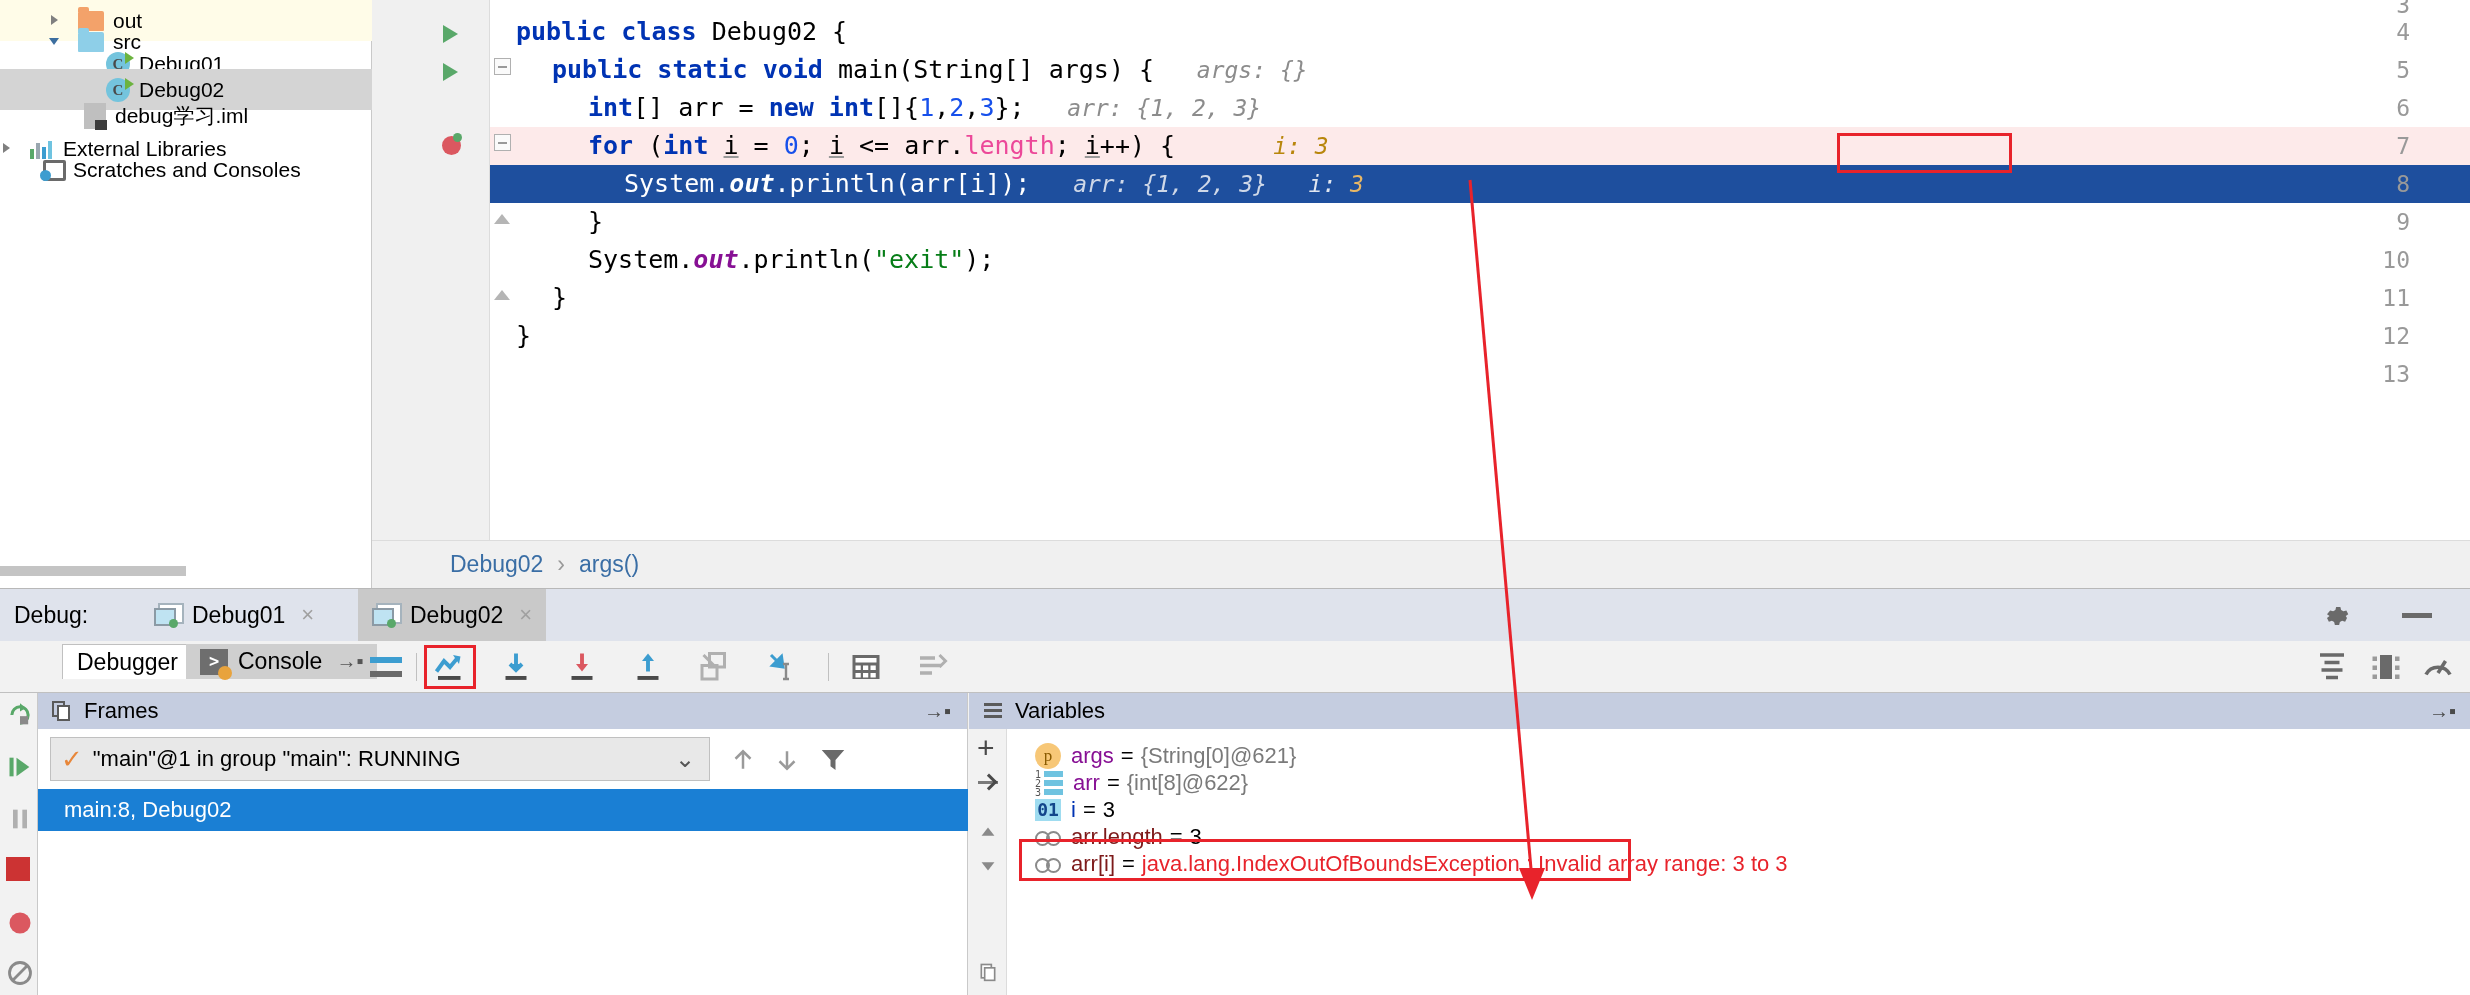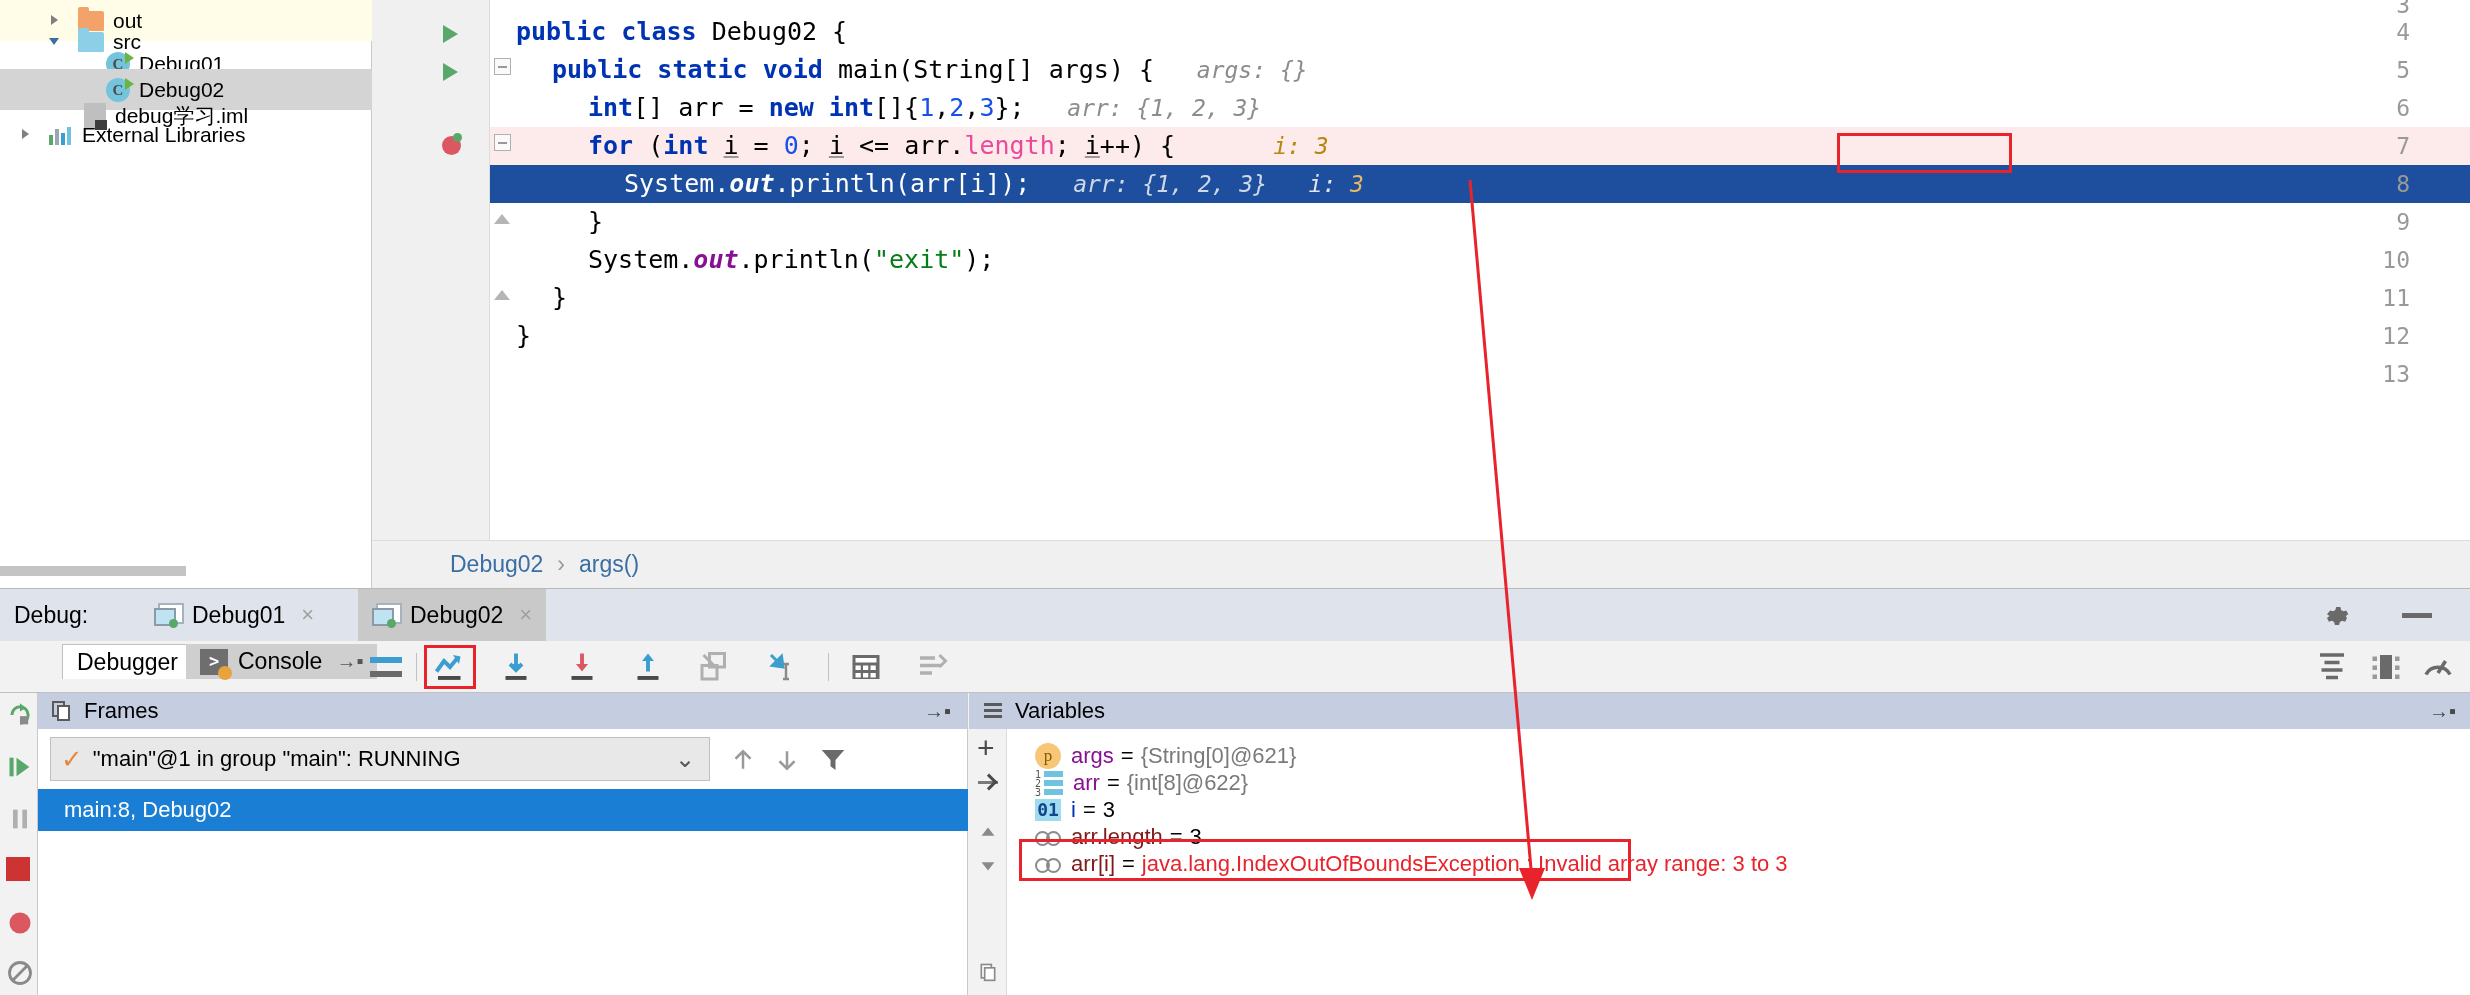--- a/index.html
+++ b/index.html
@@ -208,31 +208,35 @@
       <div class="trow sel-grey" style="top:69px; padding-left:106px;">
         <span class="jicon">C</span>
         <span class="tlabel">Debug02</span>
       </div>
 
       <div class="trow" style="top:95px; padding-left:84px;">
         <span class="imlicon"></span>
         <span class="tlabel">debug学习.iml</span>
       </div>
 
-      <div class="trow" style="top:114px; padding-left:0;margin-left:19px;">
+      <div class="trow" style="top:128px; padding-left:0;">
         <span class="arrow right"></span>
         <span class="libicon" style="margin-left:14px;">
           <i style="left:0;height:10px;background:#59a869;"></i>
           <i style="left:6px;height:16px;background:#9aa7b0;"></i>
           <i style="left:12px;height:12px;background:#3c9dd0;"></i>
           <i style="left:18px;height:18px;background:#6fc3e0;"></i>
         </span>
         <span class="tlabel">External Libraries</span>
       </div>
 
+      <div class="trow" style="top:149px; padding-left:40px;">
+        <span class="scicon"></span>
+        <span class="tlabel">Scratches and Consoles</span>
+      </div>
     </div>
 
     <div id="editor">
 
       <div class="lnhl" style="top:127px; width:2098px; background:#fdeaea;"></div>
       <div class="lnhl" style="top:165px; width:2098px; background:#1e4f9e;"></div>
       <div class="lnhl" style="top:127px; left:0; width:118px; background:#fae3e3;"></div>
       <div class="lnhl" style="top:165px; left:0; width:118px; background:#fdf6dd;"></div>
 
       <div id="gutter"></div>

